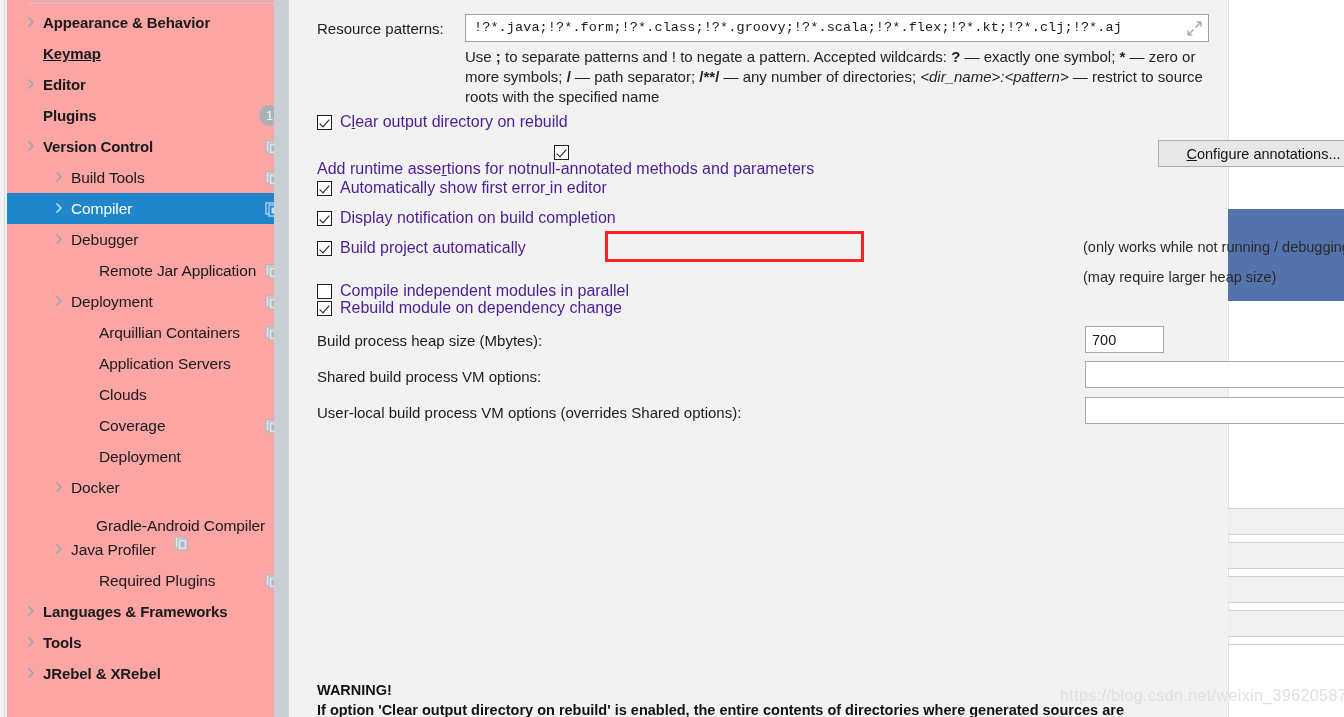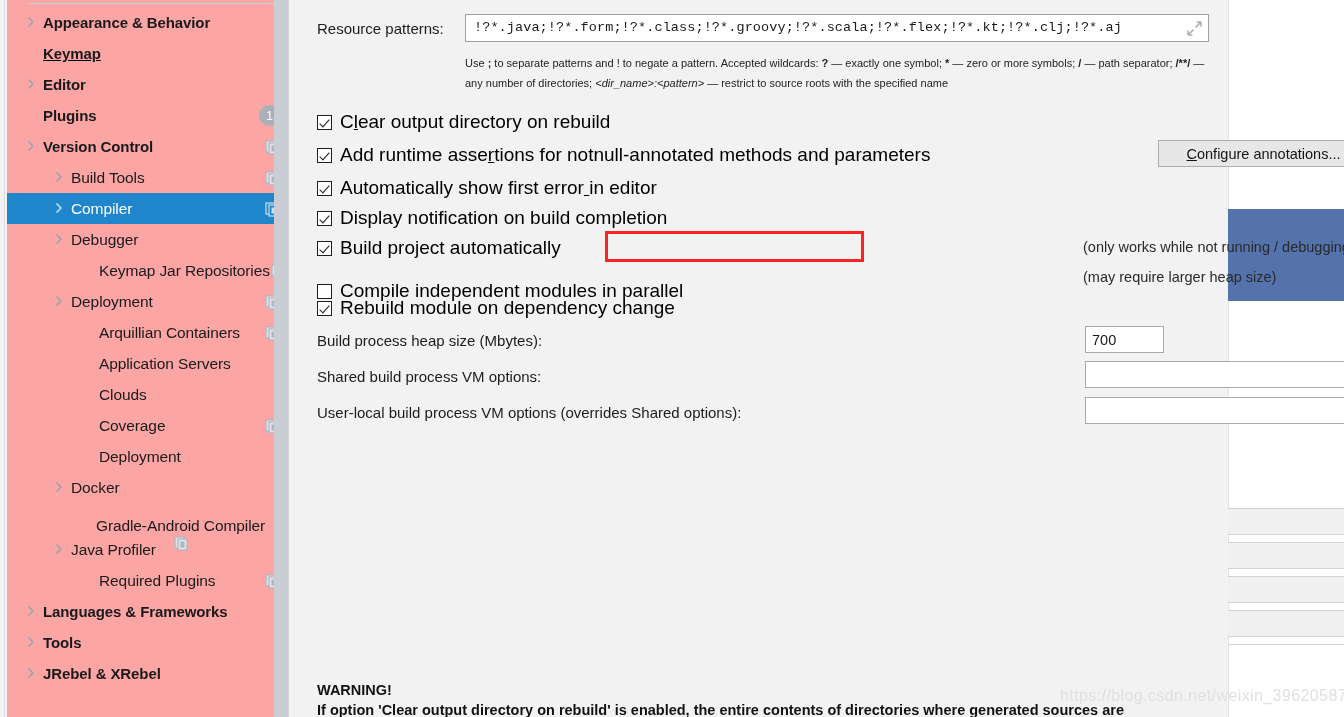--- a/index.html
+++ b/index.html
@@ -159,23 +159,23 @@
     letter-spacing: 0.1px;
     white-space: nowrap;
   }
   .expand-icon {
     position: absolute;
     right: 6px; top: 6px;
     width: 15px; height: 15px;
   }
   .res-hint {
     position: absolute;
-    left: 176px; top: 53px;
+    left: 176px; top: 47px;
     width: 752px;
-    font-size: 11px;
+    font-size: 15px;
     color: #232323;
     line-height: 20px;
   }
   .res-hint i { font-style: italic; }
   .res-hint b { font-weight: bold; }
 
   
   .cb-row {
     position: absolute;
     left: 28px;
@@ -195,22 +195,22 @@
   .cb.checked::after {
     content: "";
     position: absolute;
     left: 4px; top: 1px;
     width: 4px; height: 9px;
     border: solid #1c1c1c;
     border-width: 0 1.6px 1.6px 0;
     transform: rotate(42deg);
   }
   .cb-text {
-    font-size: 19px;
-    color: #000000;
+    font-size: 16px;
+    color: #4c1d95;
     white-space: nowrap;
   }
   .mn { text-decoration: underline; text-underline-offset: 1px; }
 
   .side-note {
     position: absolute;
     font-size: 14.5px;
     color: #2a2a2a;
     white-space: nowrap;
   }
@@ -384,21 +384,21 @@
           <span class="tw">
             <svg width="12" height="12" viewBox="0 0 12 12">
               <path d="M4 2 L8 6 L4 10" stroke="#9aa4ad" stroke-width="1.7" fill="none" stroke-linecap="round" stroke-linejoin="round"></path>
             </svg>
           </span>
           <span class="tree-label">Debugger</span>
           <span class="tree-spacer"></span>
         </div>
         <div class="tree-row" style="padding-left: 74px;">
           <span class="tw"></span>
-          <span class="tree-label">Keymap Jar Repositories</span>
+          <span class="tree-label">Remote Jar Application</span>
           <span class="tree-spacer"></span>
           <span class="mod-icon"><svg width="16" height="16" viewBox="0 0 16 16">
               <rect x="2" y="2" width="9" height="11" fill="#dfe6eb" stroke="#aab8c4" stroke-width="1.2"></rect>
               <rect x="5" y="4" width="9" height="11" fill="#dfe6eb" stroke="#aab8c4" stroke-width="1.2"></rect>
               <rect x="7.5" y="6.5" width="4" height="6" fill="#aab8c4"></rect>
             </svg></span>
         </div>
         <div class="tree-row" style="padding-left: 46px;">
           <span class="tw">
             <svg width="12" height="12" viewBox="0 0 12 12">
@@ -538,21 +538,21 @@
       <span>Use </span><b>;</b><span> to separate patterns and ! to negate a pattern. Accepted wildcards: </span><b>?</b><span> — exactly one symbol; </span><b>*</b><span> — zero or more</span>
       <span>symbols; </span><b>/</b><span> — path separator; </span><b>/**/</b><span> — any number of directories;  </span><i>&lt;dir_name&gt;:&lt;pattern&gt;</i><span> — restrict to source roots</span>
       <span>with the specified name</span>
     </div>
 
     <div id="checkboxes">
         <div class="cb-row" style="top: 112px;">
           <span class="cb checked"></span>
           <span class="cb-text">C<span class="mn">l</span>ear output directory on rebuild</span>
         </div>
-        <div class="cb-row" style="top: 145px;">
+        <div class="cb-row" style="top: 145px; flex-direction: column;">
           <span class="cb checked"></span>
           <span class="cb-text">Add runtime asse<span class="mn">r</span>tions for notnull-annotated methods and parameters</span>
         </div>
         <div class="cb-row" style="top: 178px; text-align: right;">
           <span class="cb checked"></span>
           <span class="cb-text">Automatically show first error<span class="mn"> </span>in editor</span>
         </div>
         <div class="cb-row" style="top: 208px;">
           <span class="cb checked"></span>
           <span class="cb-text">Display notification on build completion</span>

